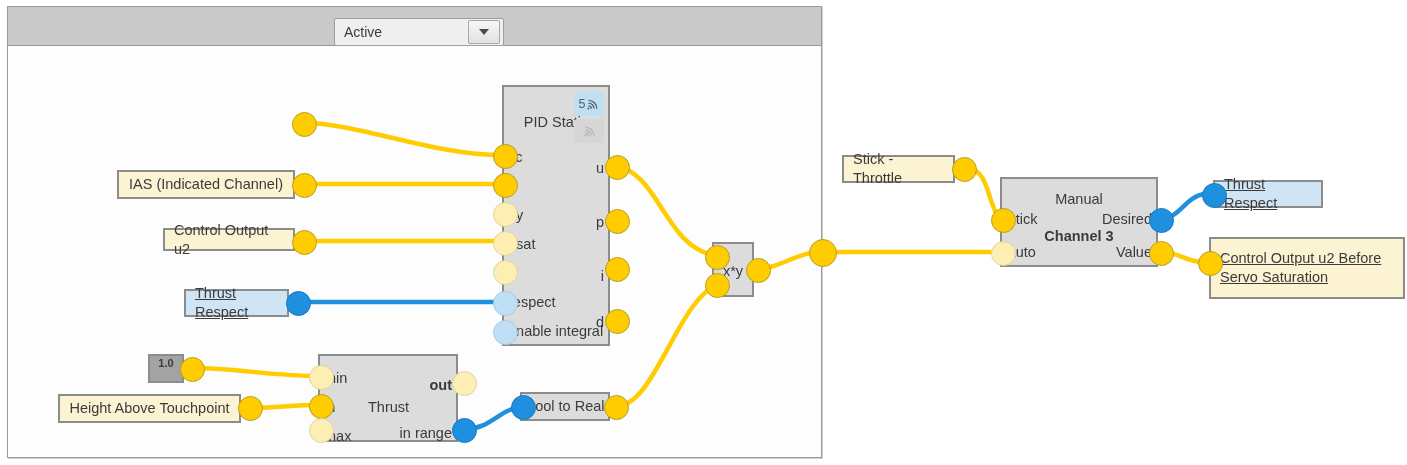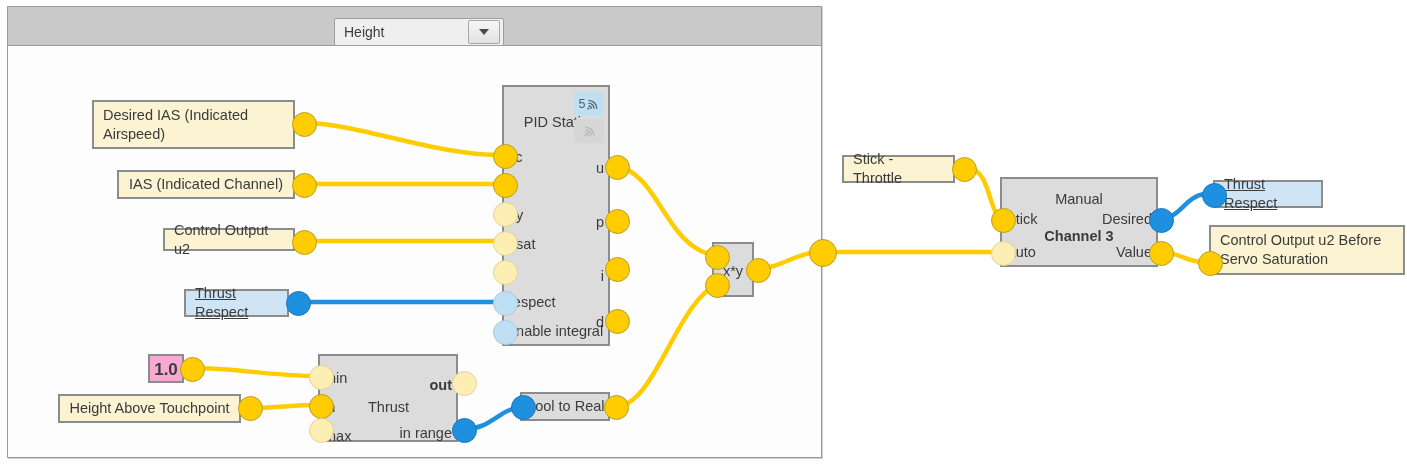--- a/index.html
+++ b/index.html
@@ -118,26 +118,26 @@
     background: #cfe5f5;
     padding: 6px 9px;
     display: flex;
     align-items: center;
     text-decoration: underline;
   }
   .node.proc {           
     background: #dcdcdc;
   }
   .node.const {
-    background: #f9a8d4;
-    display: flex;
-    align-items: flex-end;
+    background: #a3a3a3;
+    display: flex;
+    align-items: flex-start;
     justify-content: center;
     font-weight: bold;
-    font-size: 17px;
+    font-size: 11px;
   }
 
   
   .port {
     position: absolute;
     width: 23px;
     height: 23px;
     border-radius: 50%;
     border: 1px solid #b9a020;
     background: #ffcc00;
@@ -192,21 +192,21 @@
   }
 </style>
 </head>
 <body>
 
 <div id="root">
 
   <div class="panel">
     <div class="panel-header">
       <div class="combo">
-        <div class="combo-value">Height</div>
+        <div class="combo-value">Active</div>
         <div class="combo-btn">
           <span class="caret"></span>
         </div>
       </div>
     </div>
     <div class="panel-body"></div>
   </div>
 
   <svg class="wires">
 
@@ -232,23 +232,20 @@
 
     <path d="M 826,252 L 1000,252" stroke="#ffcc00" stroke-width="4.5" fill="none"></path>
 
     <path d="M 968,168 C 990,170 988,208 1000,219" stroke="#ffcc00" stroke-width="4.5" fill="none"></path>
 
     <path d="M 1160,219 C 1180,219 1185,196 1205,194" stroke="#1f8fe0" stroke-width="4.5" fill="none"></path>
 
     <path d="M 1160,252 C 1180,252 1185,262 1203,262" stroke="#ffcc00" stroke-width="4.5" fill="none"></path>
   </svg>
 
-  <div class="node lbl" style="left:92px; top:100px; width:203px; height:49px;">
-    <span>Desired IAS (Indicated Airspeed)</span>
-  </div>
   <div class="port half-l" style="left:292px; top:112px;"></div>
 
   <div class="node lbl center" style="left:117px; top:170px; width:178px; height:29px;">
     <span>IAS (Indicated Channel)</span>
   </div>
   <div class="port half-l" style="left:292px; top:173px;"></div>
 
   <div class="node lbl center" style="left:163px; top:228px; width:132px; height:23px;">
     <span>Control Output u2</span>
   </div>
@@ -365,18 +362,18 @@
   <div class="port" style="left:991px;  top:208px;"></div>
   <div class="port dim" style="left:991px;  top:241px;"></div>
   <div class="port blue" style="left:1149px; top:208px;"></div>
   <div class="port" style="left:1149px; top:241px;"></div>
 
   <div class="node bool center" style="left:1213px; top:180px; width:110px; height:28px;">
     <span>Thrust Respect</span>
   </div>
   <div class="port blue half-l" style="left:1202px; top:183px;"></div>
 
-  <div class="node lbl" style="left:1209px; top:225px; width:196px; height:50px;">
+  <div class="node lbl" style="left:1209px; top:237px; width:196px; height:62px;text-decoration:underline;">
     <span>Control Output u2 Before Servo Saturation</span>
   </div>
   <div class="port half-l" style="left:1198px; top:251px;"></div>
 
 </div>
 
 </body></html>

